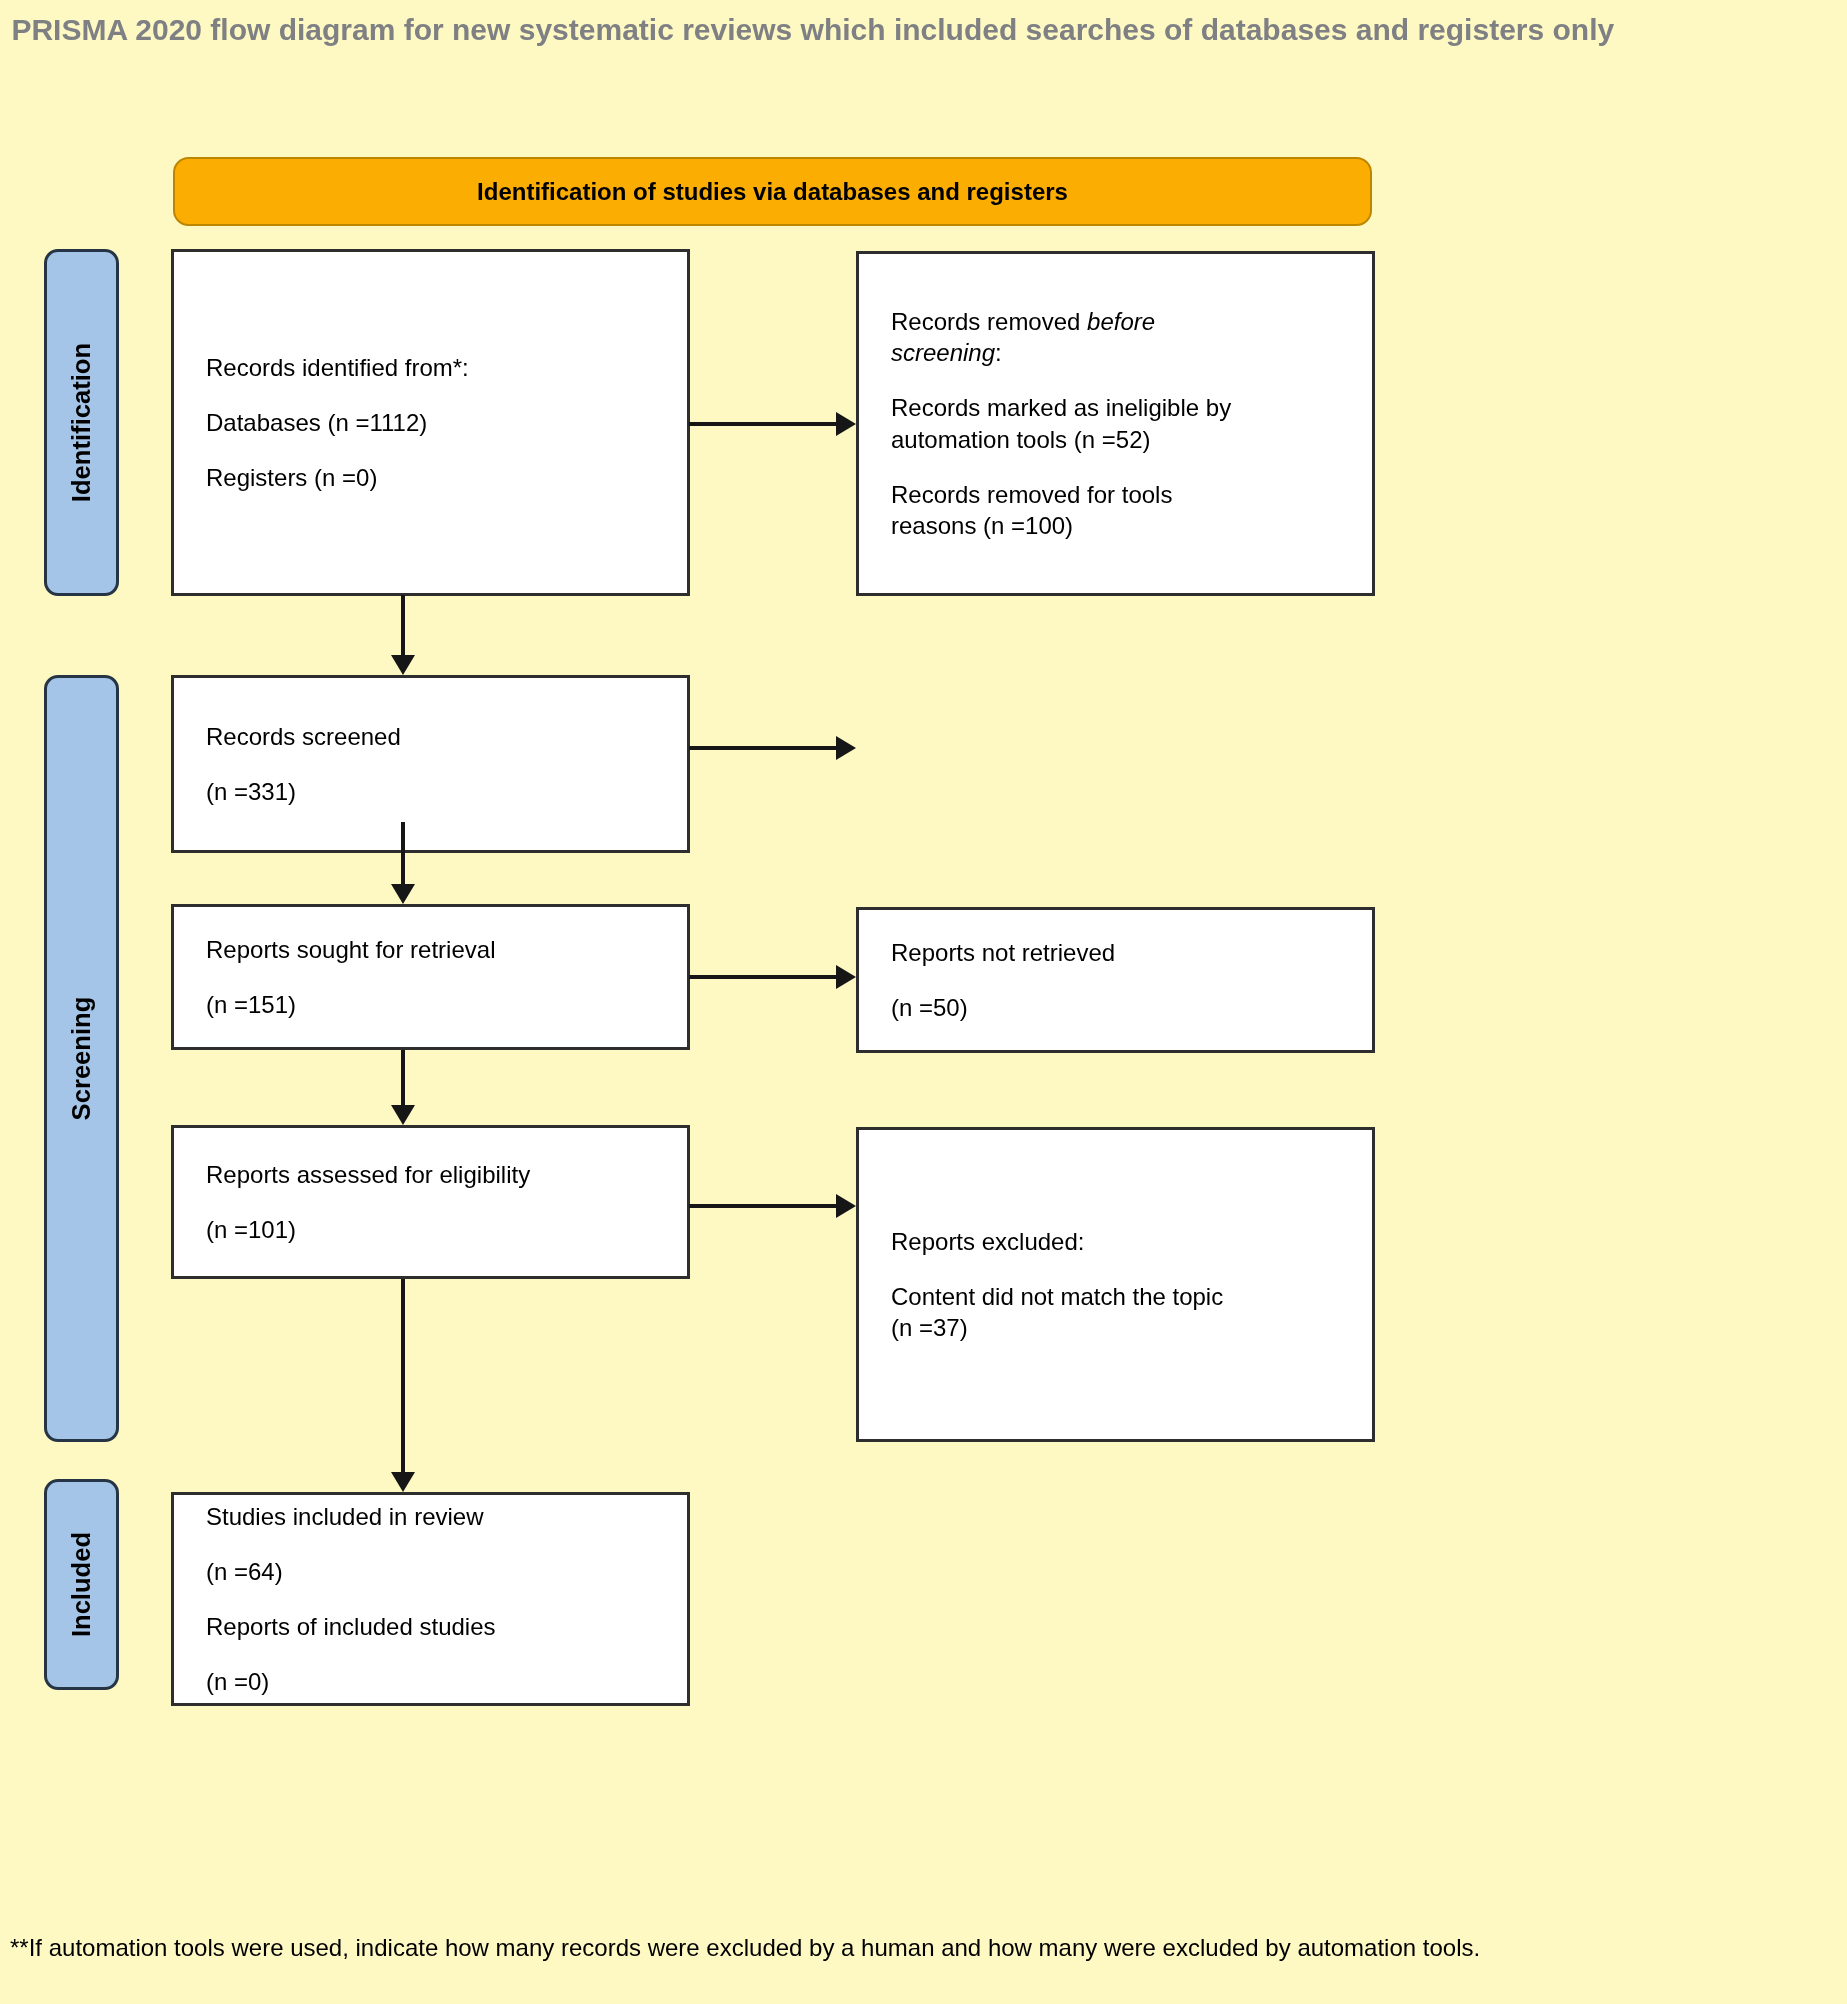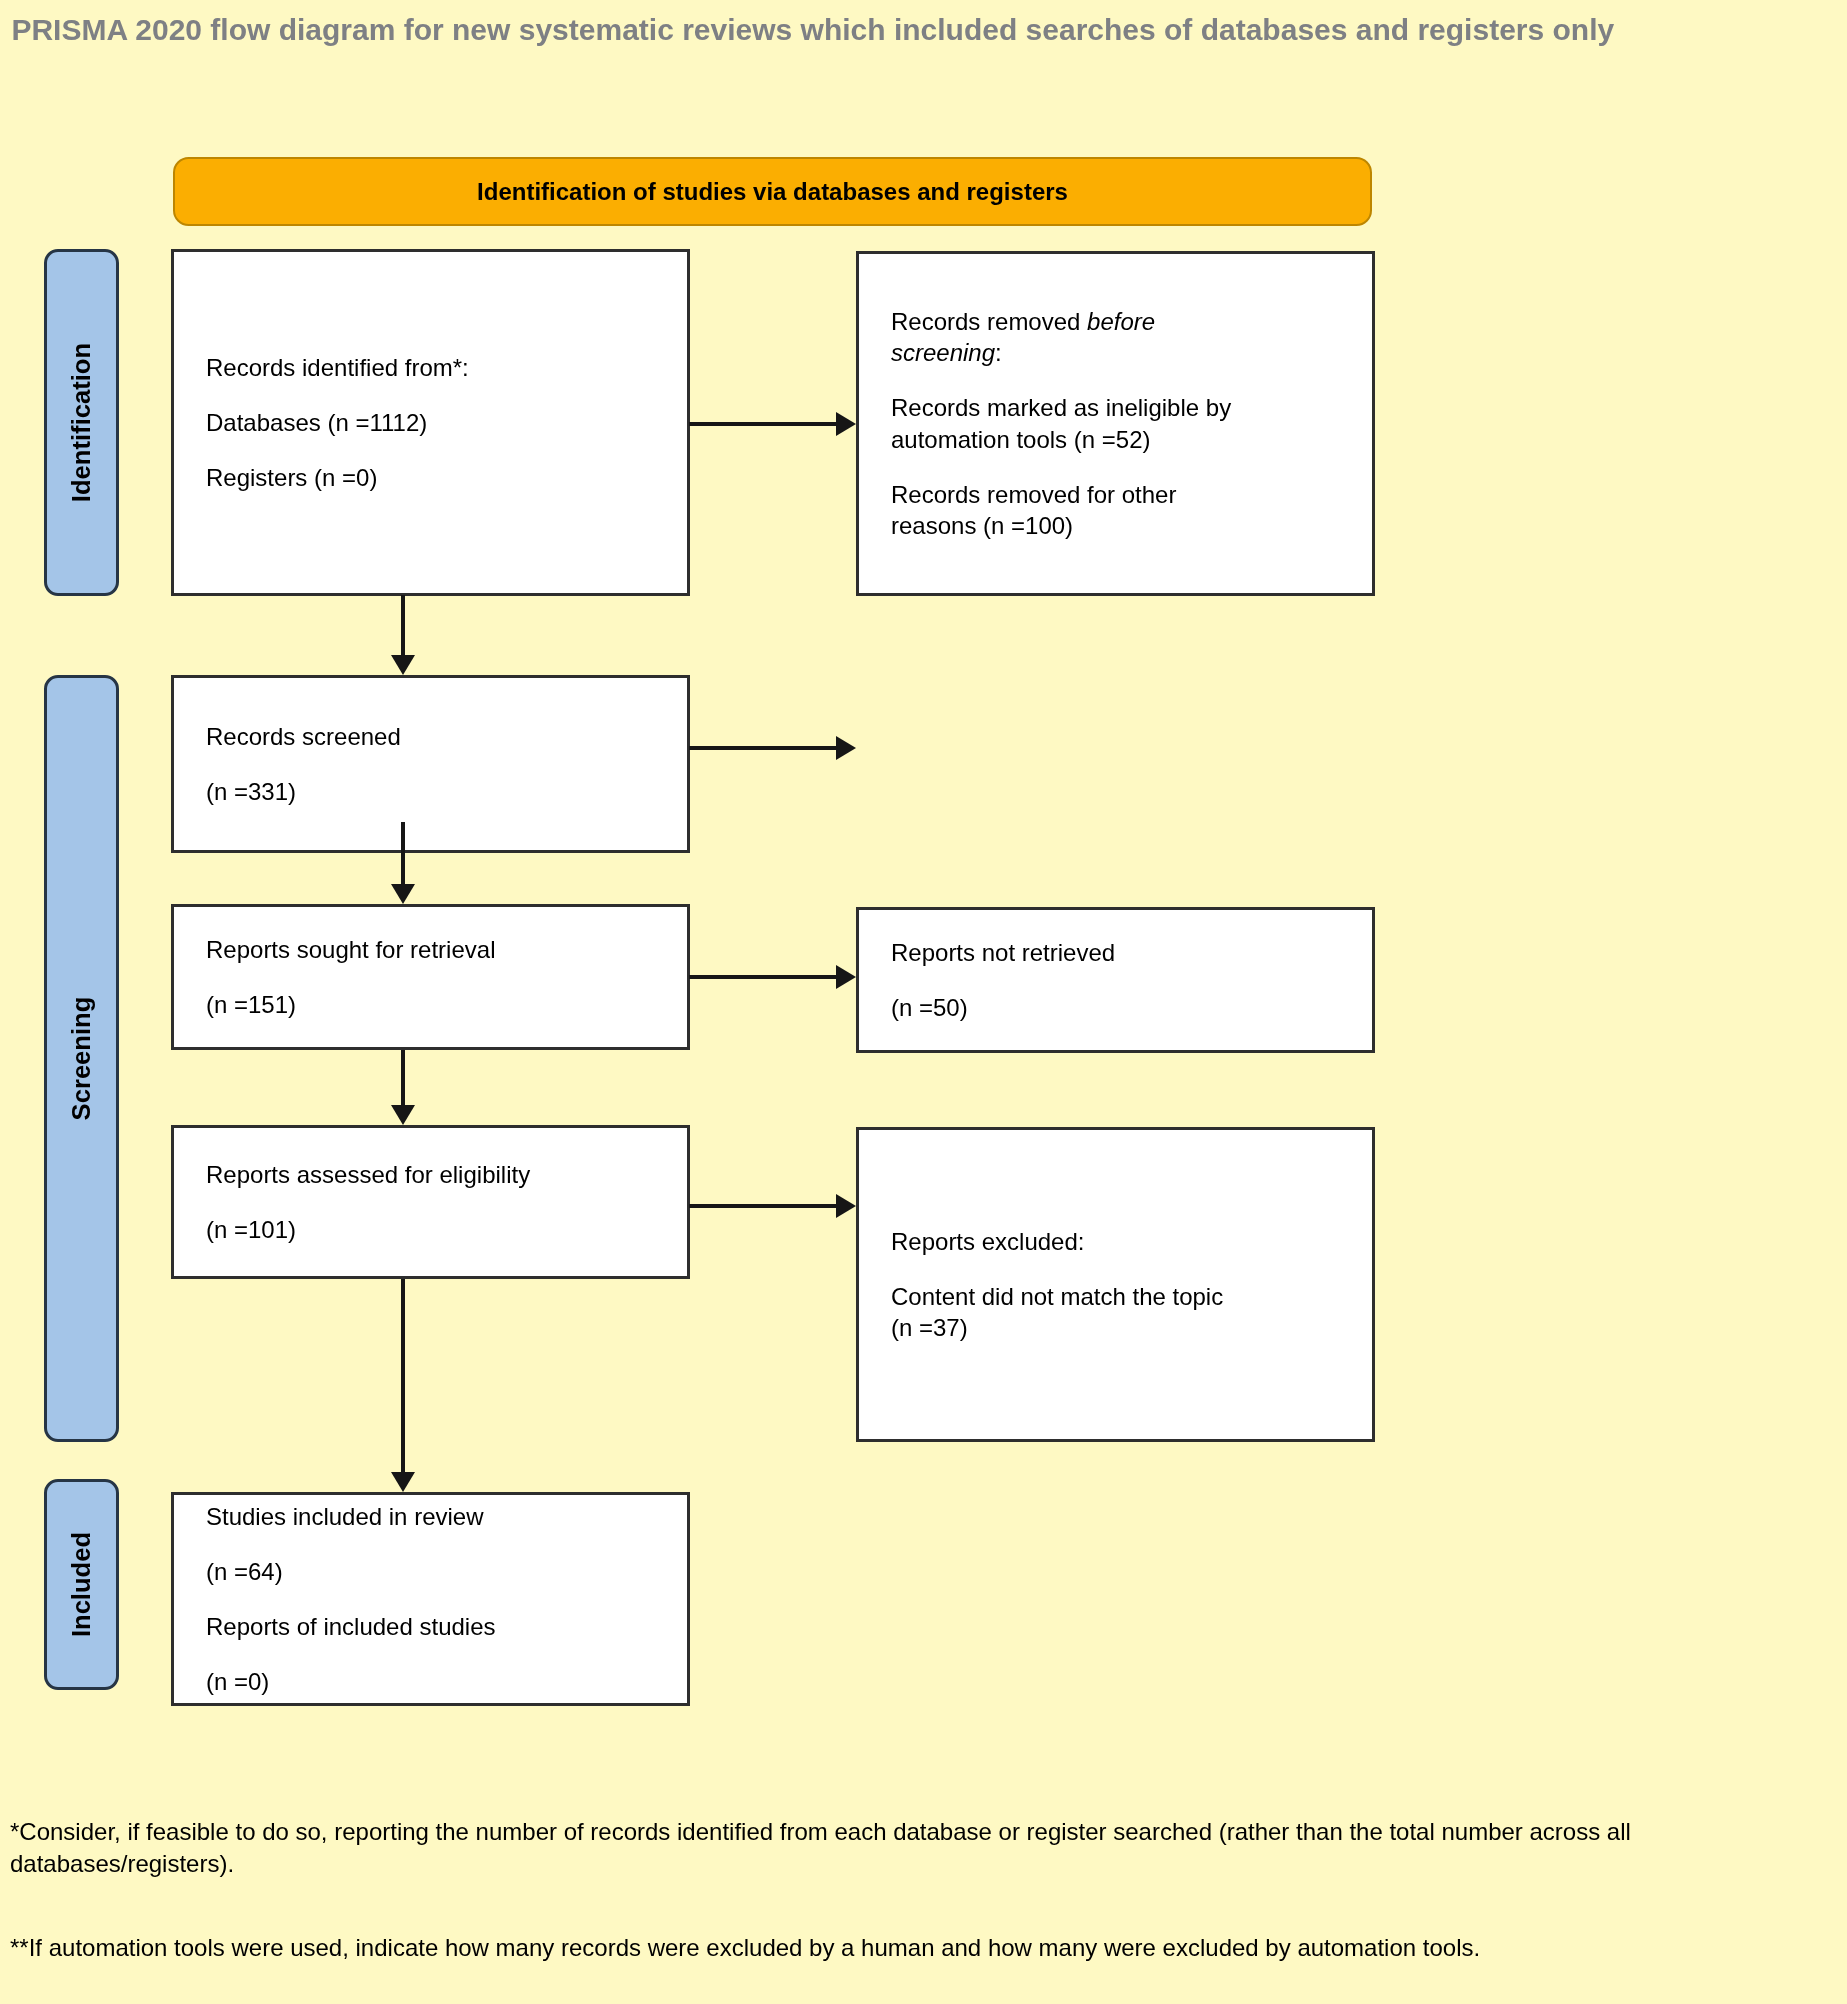--- a/index.html
+++ b/index.html
@@ -80,21 +80,21 @@
 
   <div class="box box-identified">
     <p>Records identified from*:</p>
     <p class="indent">Databases (n =1112)</p>
     <p class="indent">Registers (n =0)</p>
   </div>
 
   <div class="box box-removed">
     <p class="w470"><span>Records removed </span><span class="ital">before screening</span><span>:</span></p>
     <p class="indent w520">Records marked as ineligible by automation tools (n =52)</p>
-    <p class="indent w520">Records removed for other reasons (n =100)</p>
+    <p class="indent w520">Records removed for tools reasons (n =100)</p>
   </div>
 
   <div class="box box-screened">
     <p>Records screened</p>
     <p>(n =331)</p>
   </div>
 
 
   <div class="box box-sought">
     <p>Reports sought for retrieval</p>
@@ -134,17 +134,16 @@
 
   <div class="hline h1"></div>
   <div class="head-right h1h"></div>
   <div class="hline h2"></div>
   <div class="head-right h2h"></div>
   <div class="hline h3"></div>
   <div class="head-right h3h"></div>
   <div class="hline h4"></div>
   <div class="head-right h4h"></div>
 
-  <div class="footnote footnote-1">*Consider, if feasible to do so, reporting the number of records identified from each database or register searched (rather than the total number across all databases/registers).</div>
   <div class="footnote footnote-2">**If automation tools were used, indicate how many records were excluded by a human and how many were excluded by automation tools.</div>
 
 </div>
 
 
 </body></html>

